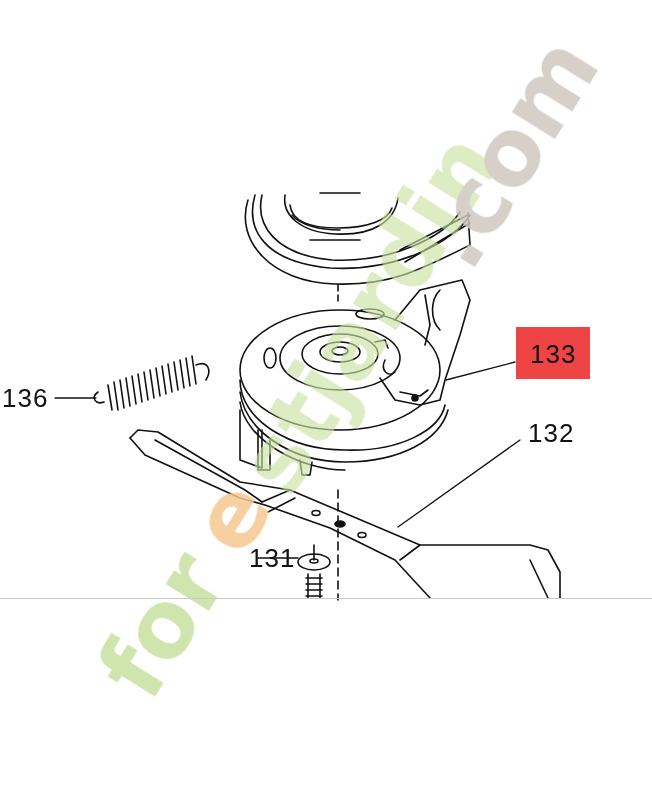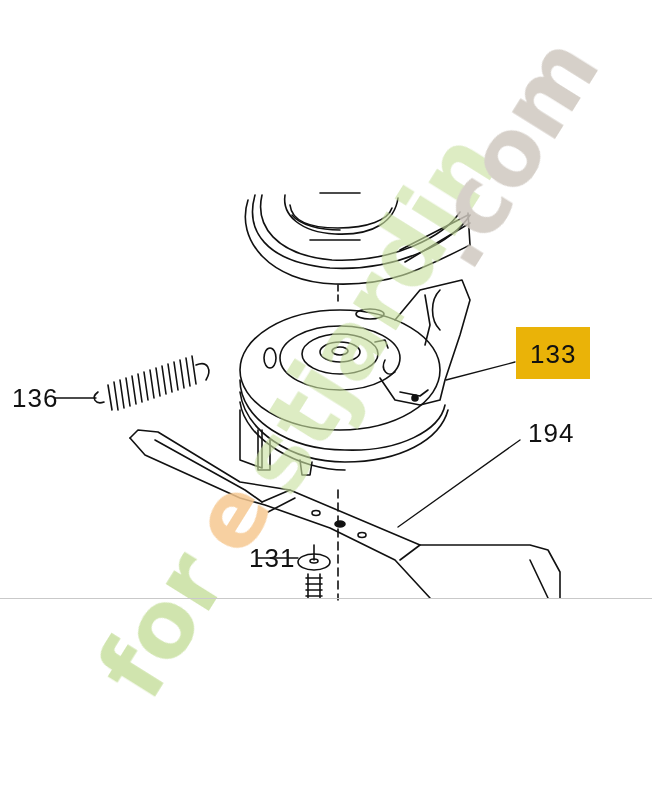--- a/index.html
+++ b/index.html
@@ -1,21 +1,21 @@
 <!DOCTYPE html>
 <html><head>
   <meta charset="utf-8">
   <style>
     html, body { margin: 0; padding: 0; background: #ffffff; }
     body { width: 652px; height: 800px; position: relative; overflow: hidden;
            font-family: "Liberation Sans", sans-serif; }
     .canvas { position: absolute; left: 0; top: 0; width: 652px; height: 800px; }
     .callout { position: absolute; font-family: "Liberation Sans", sans-serif;
                font-size: 26px; color: #111; letter-spacing: 1px; line-height: 1; }
-    .callout.highlight { background: #eab308; padding: 14px 14px 12px 14px; }
+    .callout.highlight { background: #ef4444; padding: 14px 14px 12px 14px; }
     .divider { position: absolute; left: 0; top: 598px; width: 652px; height: 1px; background: #c9c9c9; }
     .wm-text { font-family: "DejaVu Sans", sans-serif; font-weight: bold; }
   </style>
 </head>
 <body>
 
 <div class="canvas">
   <svg width="652" height="800" viewBox="0 0 652 800" style="position:absolute;left:0;top:0;">
     <g fill="none" stroke="#111" stroke-width="1.6" stroke-linecap="round" stroke-linejoin="round">
 
@@ -97,18 +97,18 @@
 
     <g opacity="0.85">
       <text class="wm-text" x="0" y="0" font-size="92" fill="#c8e0a0" transform="translate(150 705) rotate(-58)">for</text>
       <text class="wm-text" x="0" y="0" font-size="92" fill="#f6c890" transform="translate(242 560) rotate(-58)">e</text>
       <text class="wm-text" x="0" y="0" font-size="92" fill="#c8e0a0" opacity="0.75" transform="translate(290 500) rotate(-58)">stjardin</text>
       <text class="wm-text" x="0" y="0" font-size="92" fill="#cfc8c0" transform="translate(470 275) rotate(-58)">.com</text>
     </g>
   </svg>
 
   <div class="callout highlight" style="left:516px; top:327px;">133</div>
-  <div class="callout" style="left:528px; top:420px;">194</div>
-  <div class="callout" style="left:12px; top:385px;">136</div>
+  <div class="callout" style="left:528px; top:420px;">132</div>
+  <div class="callout" style="left:2px; top:385px;">136</div>
   <div class="callout" style="left:205px; top:545px;margin-left:44px;">131</div>
 
   <div class="divider"></div>
 </div>
 
 </body></html>

